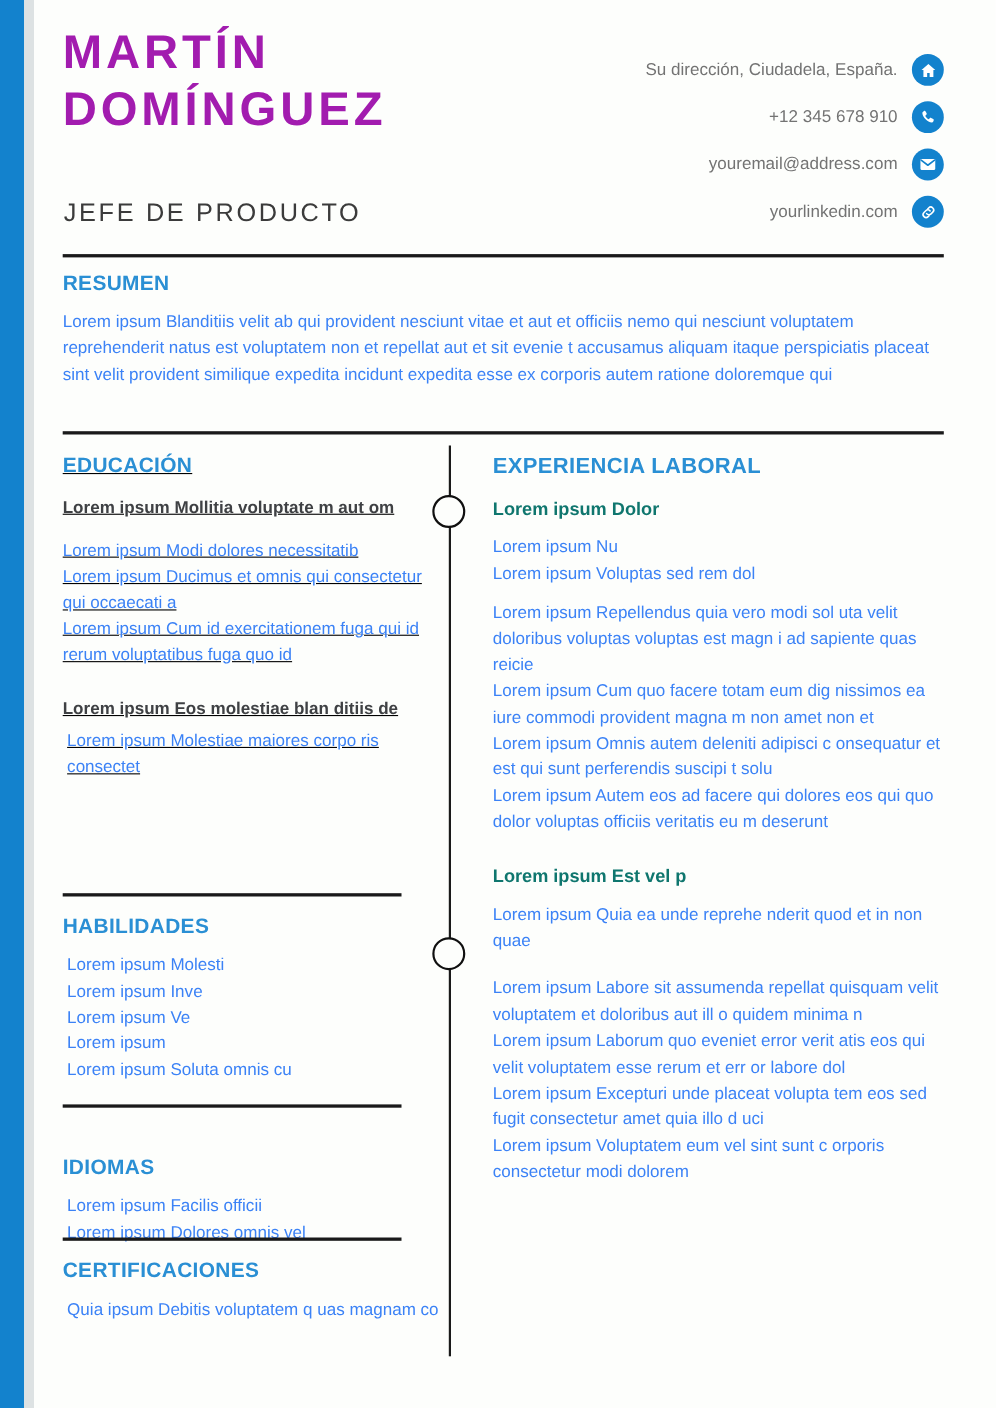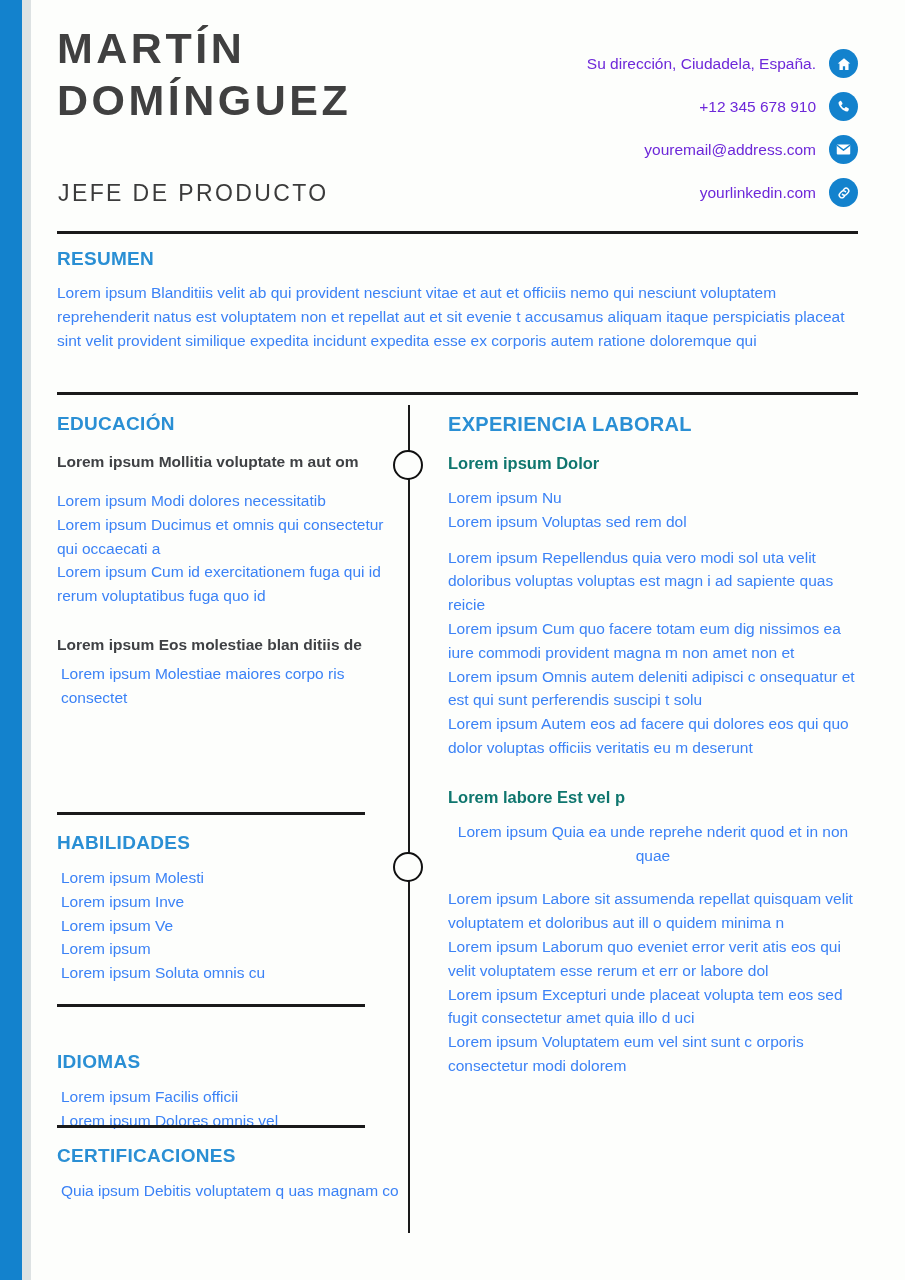--- a/index.html
+++ b/index.html
@@ -51,21 +51,21 @@
     width: 801px; height: 200px;
   }
   .name {
     position: absolute;
     left: 0; top: 4px;
     width: 420px;
     font-size: 43px;
     font-weight: 700;
     letter-spacing: 3.5px;
     line-height: 52px;
-    color: #404040;
+    color: #a21caf;
     text-transform: uppercase;
   }
   .role {
     position: absolute;
     left: 1px; top: 162px;
     font-size: 23px;
     letter-spacing: 2.4px;
     color: #3b3b3b;
     font-weight: 400;
     text-transform: uppercase;
@@ -78,21 +78,21 @@
   }
   .contact-row {
     display: flex;
     align-items: center;
     justify-content: flex-end;
     height: 43px;
     margin-bottom: 0px;
   }
   .contact-text {
     font-size: 15.5px;
-    color: #6d28d9;
+    color: #737373;
     margin-right: 13px;
     white-space: nowrap;
   }
   .icon-circle {
     width: 29px; height: 29px;
     border-radius: 50%;
     background: #1382cd;
     display: flex;
     align-items: center;
     justify-content: center;
@@ -173,21 +173,21 @@
     position: absolute;
     left: 393px;
     width: 30px; height: 30px;
     border: 2.5px solid #101010;
     border-radius: 50%;
     background: #fdfefc;
   }
   .tl-dot-1 { top: 450px; }
   .tl-dot-2 { top: 852px; }
 
-  .blk { margin-bottom: 0; }
+  .blk { margin-bottom: 0; text-decoration: underline; }
   .gap-6 { height: 6px; }
   .gap-12 { height: 12px; }
   .gap-16 { height: 16px; }
   .gap-20 { height: 20px; }
   .gap-26 { height: 26px; }
 
   .indent { padding-left: 4px; }
 </style>
 </head>
 <body>
@@ -325,23 +325,23 @@
       <div class="gap-12"></div>
       <div class="body-text" style="white-space:pre-line;">Lorem ipsum Repellendus quia vero modi sol uta velit doloribus voluptas voluptas est magn i ad sapiente quas reicie
 Lorem ipsum Cum quo facere totam eum dig nissimos ea iure commodi provident magna m non amet non et
 Lorem ipsum Omnis autem deleniti adipisci c onsequatur et est qui sunt perferendis suscipi t solu
 Lorem ipsum Autem eos ad facere qui dolores eos qui quo dolor voluptas officiis veritatis eu m deserunt</div>
     </div>
 
     <div class="gap-26"></div>
 
     <div>
-      <div class="job-title">Lorem labore Est vel p</div>
+      <div class="job-title">Lorem ipsum Est vel p</div>
       <div class="gap-12"></div>
-      <div class="body-text" style="white-space:pre-line;text-align:center;">Lorem ipsum Quia ea unde reprehe nderit quod et in non quae</div>
+      <div class="body-text" style="white-space:pre-line;">Lorem ipsum Quia ea unde reprehe nderit quod et in non quae</div>
       <div class="gap-20"></div>
       <div class="body-text" style="white-space:pre-line;">Lorem ipsum Labore sit assumenda repellat quisquam velit voluptatem et doloribus aut ill o quidem minima n
 Lorem ipsum Laborum quo eveniet error verit atis eos qui velit voluptatem esse rerum et err or labore dol
 Lorem ipsum Excepturi unde placeat volupta tem eos sed fugit consectetur amet quia illo d uci
 Lorem ipsum Voluptatem eum vel sint sunt c orporis consectetur modi dolorem</div>
     </div>
 
   </div>
 
 </div>

